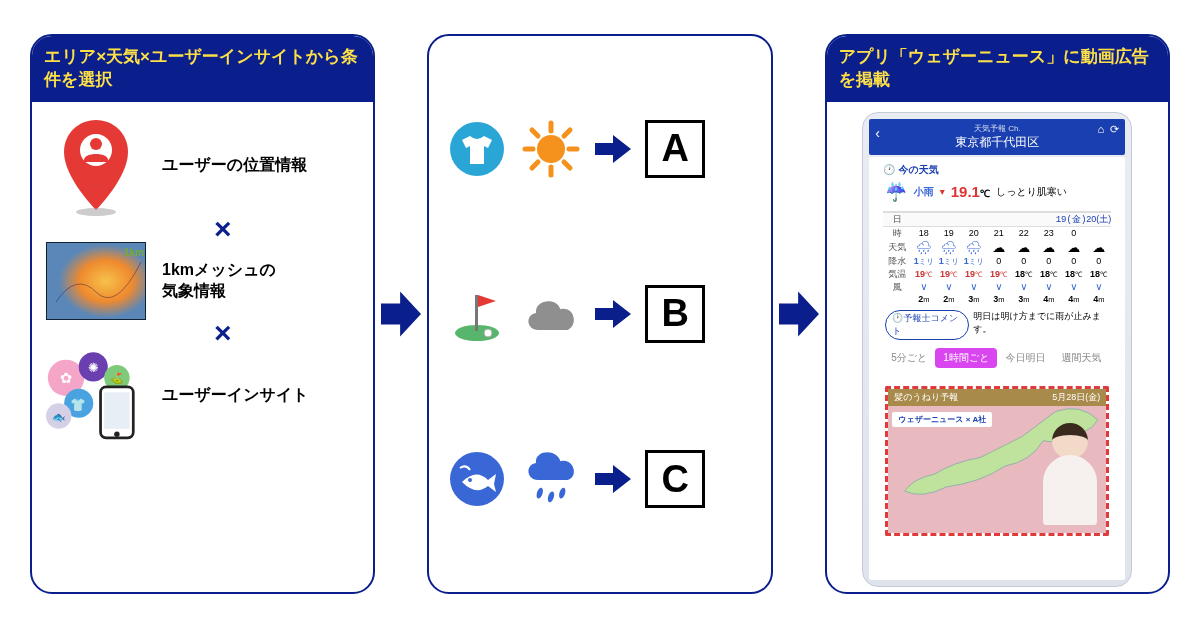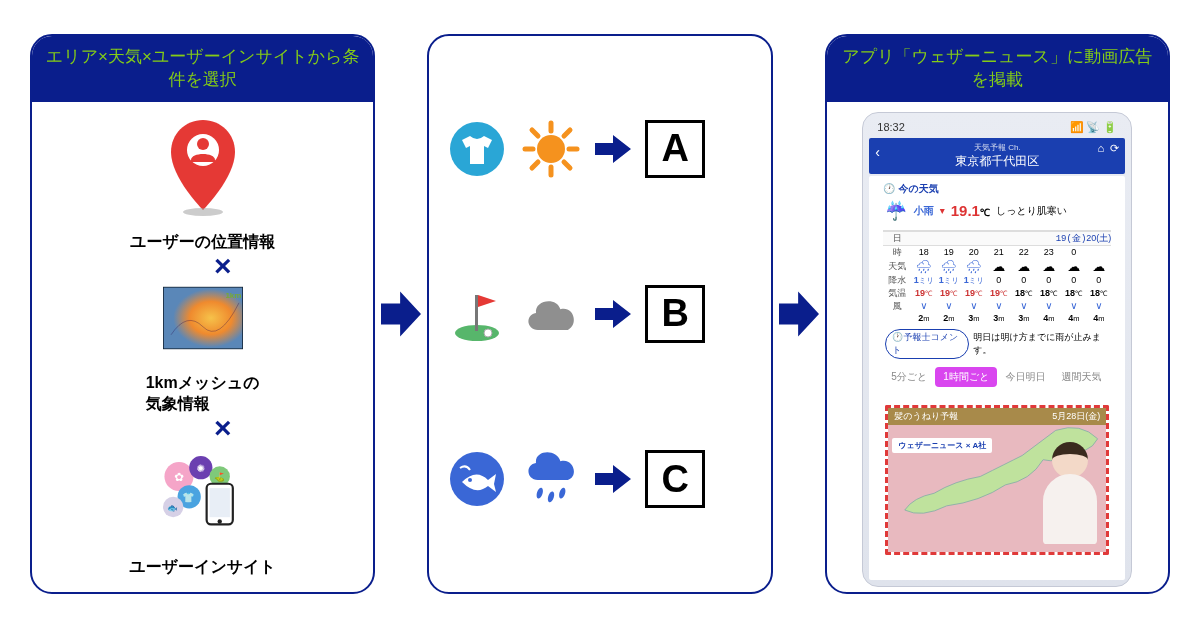--- a/index.html
+++ b/index.html
@@ -21,36 +21,36 @@
     display: flex;
     flex-direction: column;
     background: #fff;
     height: 560px;
   }
   .p1 { width: 355px; }
   .p2 { width: 355px; }
   .p3 { width: 355px; }
   .panel-header {
     background: #0a1e8c;
-    color: #84cc16;
-    font-weight: normal;
+    color: #fde047;
+    font-weight: bold;
     font-size: 17px;
     line-height: 1.35;
     padding: 10px 12px;
-    text-align: center;
+    text-align: left;
   }
   .panel-body {
     flex: 1;
     padding: 14px 14px;
     display: flex;
     flex-direction: column;
   }
   
-  .p1-row { display: flex; align-items: center; gap: 16px; flex-direction: column; }
-  .p1-icon { width: 80px; display: flex; justify-content: center; align-items: center; }
+  .p1-row { display: flex; align-items: center; gap: 16px; }
+  .p1-icon { width: 100px; display: flex; justify-content: center; align-items: center; }
   .p1-label { flex: 1; font-weight: bold; font-size: 16px; }
   .x-sep { text-align:center; font-size:30px; font-weight:bold; color:#0a1e8c; margin: -4px 0 -4px 40px; }
   
   .p2 .panel-body { justify-content: space-around; padding: 30px 18px; }
   .p2-row { display:flex; align-items:center; gap:14px; }
   .p2-ico { width:60px; height:60px; display:flex; align-items:center; justify-content:center; }
   .mini-arrow { width:36px; }
   .ad-box {
     width:60px; height:58px; border:3px solid #000; display:flex; align-items:center; justify-content:center;
     font-size:38px; font-weight:800; font-family: Arial, sans-serif;
@@ -83,40 +83,40 @@
   .hrow { display:grid; grid-template-columns: 28px repeat(8,1fr); font-size:9px; text-align:center; align-items:center; }
   .hrow .lab { color:#555; }
   .hrow.days { border-top:1px solid #ddd; border-bottom:1px solid #ddd; background:#fafafa; }
   .hrow.days .d1 { color:#1a3fb0; grid-column: 2 / 9; text-align:right; padding-left:4px;font-family:Liberation Mono, monospace;}
   .hrow.days .d2 { color:#1a3fb0; }
   .wic { font-size:13px; }
   .rain { color:#3a67d6; }
   .temp-r { color:#c33; }
   .temp-b { color:#3a67d6; }
   .wind-v { color:#3a67d6; font-size:10px; }
-  .comment-row { display:flex; align-items:center; gap:4px; padding:6px 2px; font-size:9px;}
+  .comment-row { display:flex; align-items:flex-start; gap:4px; padding:6px 2px; font-size:9px;}
   .comment-pill { border:1px solid #1a3fb0; color:#1a3fb0; border-radius:999px; padding:1px 6px; font-size:9px; }
   .tabs { display:flex; font-size:10px; padding:2px 0 6px; }
   .tab { padding:3px 8px; border-radius:4px; color:#888; }
   .tab.active { background:#d946ef; color:#fff; }
   .video-ad {
     border:3px dashed #e03a3a;
     border-radius:2px;
     height:150px;
     position:relative;
     overflow:hidden;
     margin: 12px 2px 4px;
   }
   .video-ad .titlebar { position:absolute; top:0; left:0; right:0; background:#a88a4a; color:#fff; font-size:9px; padding:2px 6px; display:flex; justify-content:space-between;}
   .japan { position:absolute; inset:14px 0 0 0; background:#e8b9bf; }
   .japan svg { position:absolute; inset:0; }
   .presenter { position:absolute; right:4px; bottom:0; width:64px; height:110px; }
   .presenter .head { width:36px; height:36px; background:#f3d9c8; border-radius:50%; margin:0 auto; border-top:12px solid #3a2a1e;}
   .presenter .body { width:54px; height:70px; background:#f6f1ee; border-radius:30px 30px 4px 4px; margin:-4px auto 0; }
-  .collab { position:absolute; left:4px; top:30px; background:#fff; color:#1a3fb0; font-size:8px; padding:2px 6px; border-radius:2px; font-weight:bold;}
+  .collab { position:absolute; left:4px; top:23px; background:#fff; color:#1a3fb0; font-size:8px; padding:2px 6px; border-radius:2px; font-weight:bold;}
   
   svg { display:block; }
 </style>
 </head>
 <body>
 
 <div class="panel p1">
   <div class="panel-header">エリア×天気×ユーザーインサイトから条件を選択</div>
   <div class="panel-body">
 
@@ -275,24 +275,20 @@
 <div class="big-arrow">
   <svg width="46" height="60" viewBox="0 0 46 60">
       <path d="M0 18 H22 V4 L46 30 L22 56 V42 H0 Z" fill="#0a1e8c"></path>
     </svg>
 </div>
 
 <div class="panel p3">
   <div class="panel-header">アプリ「ウェザーニュース」に動画広告を掲載</div>
   <div class="panel-body">
     <div class="phone">
-      <div class="statusbar">
-        <span>18:32</span>
-        <span>📶 📡 🔋</span>
-      </div>
       <div class="appbar">
         <span class="back">‹</span>
         <div class="sub">天気予報 Ch.</div>
         <div class="loc">東京都千代田区</div>
         <div class="icons">
             <span>⌂</span>
             <span>⟳</span>
           </div>
       </div>
       <div class="appcontent">

